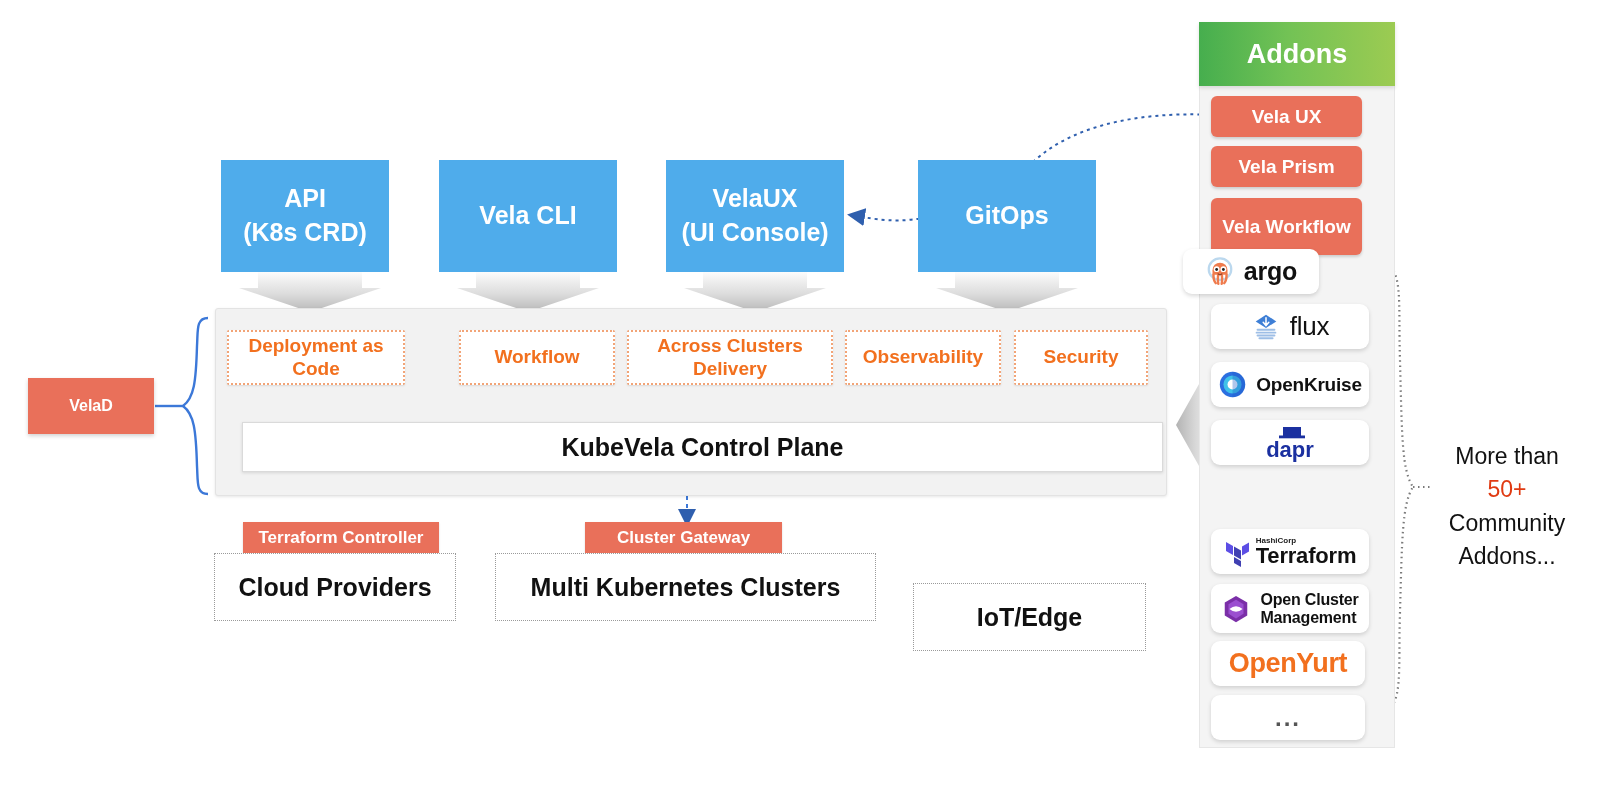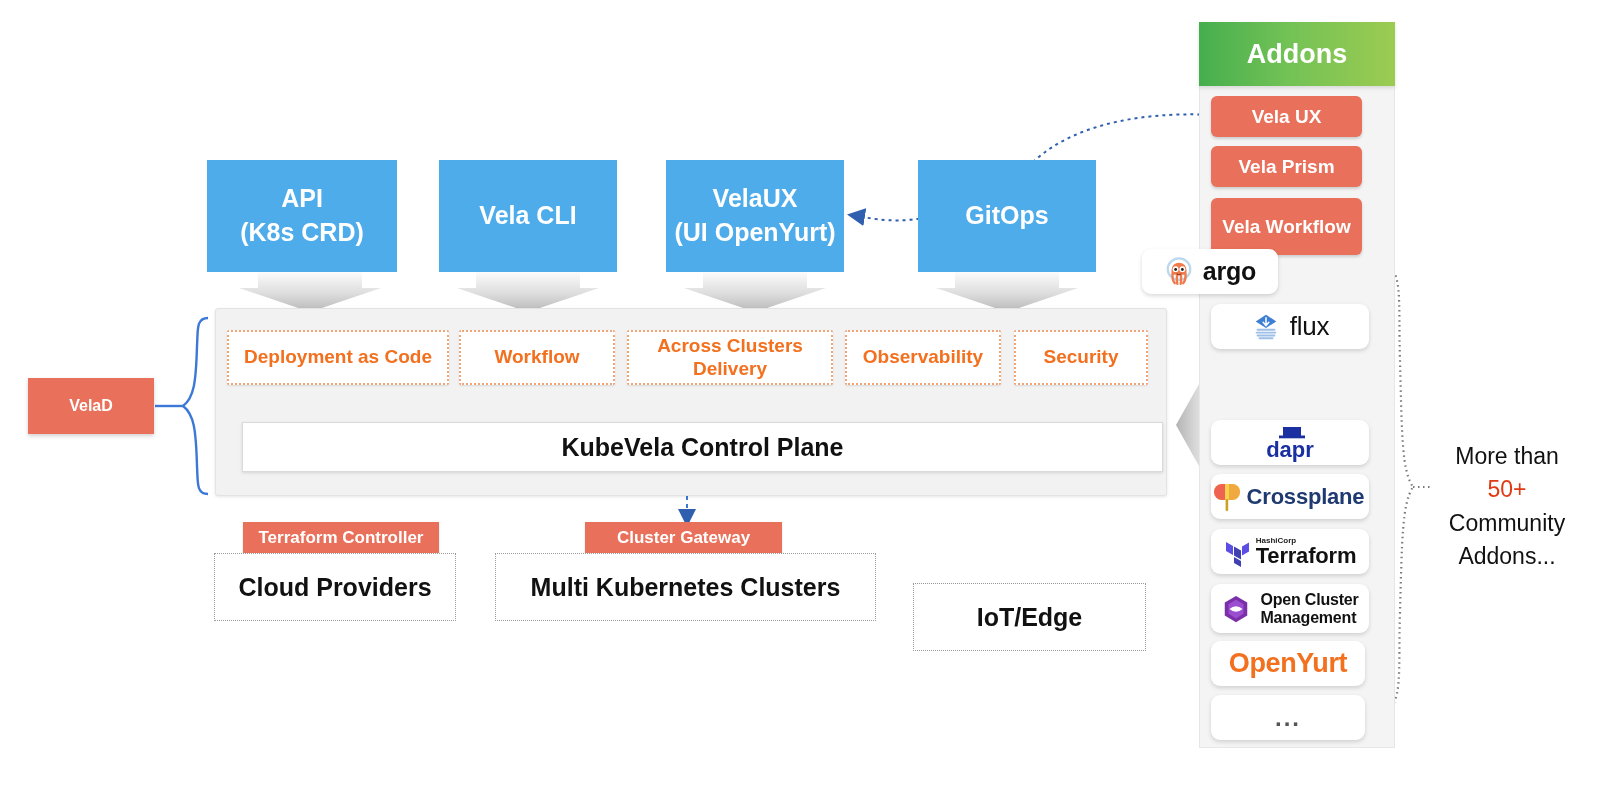--- a/index.html
+++ b/index.html
@@ -103,45 +103,45 @@
 
     <path fill="none" stroke="#2F5FAE" stroke-width="2" stroke-dasharray="3,4" d="M1033,162 C1080,118 1160,112 1215,115"></path>
 
     <path fill="none" stroke="#7A7A7A" stroke-width="2.2" stroke-dasharray="1.5,3.5" d="M1382,262 C1404,268 1398,300 1400,360
              C1402,440 1402,470 1413,487
              C1402,504 1402,540 1400,612
              C1398,672 1404,706 1382,714"></path>
     <line x1="1413" y1="487" x2="1432" y2="487" stroke="#7A7A7A" stroke-width="2.2" stroke-dasharray="1.5,3.5"></line>
   </svg>
 
-  <div class="abs bluebox" style="left:207px;top:160px;width:190px;height:112px;">
+  <div class="abs bluebox" style="left:221px;top:160px;width:168px;height:112px;">
     <span>API</span>
     <span class="l2">(K8s CRD)</span>
   </div>
 
   <div class="abs bluebox" style="left:439px;top:160px;width:178px;height:112px;">
     <span>Vela CLI</span>
   </div>
 
   <div class="abs bluebox" style="left:666px;top:160px;width:178px;height:112px;">
     <span>VelaUX</span>
-    <span class="l2">(UI OpenYurt)</span>
+    <span class="l2">(UI Console)</span>
   </div>
 
   <div class="abs bluebox" style="left:918px;top:160px;width:178px;height:112px;">
     <span>GitOps</span>
   </div>
 
   <div class="abs platform" style="left:215px;top:308px;width:952px;height:188px;"></div>
 
   <div class="abs velad" style="left:28px;top:378px;width:126px;height:56px;">
     <span>VelaD</span>
   </div>
 
-  <div class="abs capcard" style="left:227px;top:330px;width:222px;height:55px;">
+  <div class="abs capcard" style="left:227px;top:330px;width:178px;height:55px;">
     <span>Deployment as Code</span>
   </div>
   <div class="abs capcard" style="left:459px;top:330px;width:156px;height:55px;">
     <span>Workflow</span>
   </div>
   <div class="abs capcard" style="left:627px;top:330px;width:206px;height:55px;flex-direction:column;">
     <span>Across Clusters</span>
     <span>Delivery</span>
   </div>
   <div class="abs capcard" style="left:845px;top:330px;width:156px;height:55px;">
@@ -182,21 +182,21 @@
   <div class="abs addonpill" style="left:1211px;top:96px;width:151px;height:41px;justify-content:center;">
     <span>Vela UX</span>
   </div>
   <div class="abs addonpill" style="left:1211px;top:146px;width:151px;height:41px;">
     <span>Vela Prism</span>
   </div>
   <div class="abs addonpill" style="left:1211px;top:198px;width:151px;height:57px;">
     <span>Vela Workflow</span>
   </div>
 
-  <div class="abs logocard" style="left:1142px;top:249px;width:136px;height:45px;">
+  <div class="abs logocard" style="left:1183px;top:249px;width:136px;height:45px;">
     <svg width="30" height="30" viewBox="0 0 32 32">
       <ellipse cx="16" cy="13" rx="12" ry="11.5" fill="none" stroke="#BBD8EE" stroke-width="2.4"></ellipse>
       <path d="M8,14 a8,8 0 0 1 16,0 v5 h-16 z" fill="#EF7B4D"></path>
       <path d="M9,19 c0,5 1.5,8 2.5,9 M14,19 c-.4,5 -.2,8 .2,9.5
                M18,19 c.4,5 .2,8 -.2,9.5 M23,19 c0,5 -1.5,8 -2.5,9" stroke="#EF7B4D" stroke-width="2.6" fill="none" stroke-linecap="round"></path>
       <circle cx="12.4" cy="13" r="3.1" fill="#fff"></circle>
         <circle cx="19.6" cy="13" r="3.1" fill="#fff"></circle>
       <circle cx="12.4" cy="13.3" r="1.5" fill="#222"></circle>
         <circle cx="19.6" cy="13.3" r="1.5" fill="#222"></circle>
       <path d="M14,18 q2,2 4,0" stroke="#8A3B22" stroke-width="1.3" fill="none" stroke-linecap="round"></path>
@@ -206,38 +206,38 @@
 
   <div class="abs logocard" style="left:1211px;top:304px;width:158px;height:45px;">
     <svg width="30" height="30" viewBox="0 0 32 32">
       <path d="M16,3 L27,10 L16,17 L5,10 Z" fill="#3E7FD6"></path>
       <path d="M16,6 L16,14 M13,11 L16,14.4 L19,11" stroke="#fff" stroke-width="1.6" fill="none" stroke-linecap="round"></path>
       <path d="M7,19 L25,19 M6,22 L26,22 M7,25 L25,25 M9,28 L23,28" stroke="#9DBEE6" stroke-width="2.1" stroke-linecap="round"></path>
     </svg>
     <span class="logotext" style="font-size:26px;font-weight:400;">flux</span>
   </div>
 
+  <div class="abs logocard" style="left:1211px;top:362px;width:158px;height:45px;">
+    <svg width="29" height="29" viewBox="0 0 32 32">
+      <circle cx="16" cy="16" r="14" fill="#2B6FE0"></circle>
+      <circle cx="16" cy="16" r="10" fill="#3FC2E8"></circle>
+      <circle cx="16" cy="16" r="5.5" fill="#fff"></circle>
+      <path d="M16,2 a14,14 0 0 1 0,28" fill="#1F5BC6" opacity=".35"></path>
+    </svg>
+    <span class="logotext" style="font-size:19px;">OpenKruise</span>
+  </div>
 
   <div class="abs logocard" style="left:1211px;top:420px;width:158px;height:45px;">
     <svg width="74" height="34" viewBox="0 0 74 34">
       <rect x="30" y="1" width="18" height="9" fill="#1B30A0"></rect>
       <rect x="26" y="9.5" width="26" height="2.8" fill="#1B30A0"></rect>
       <text x="37" y="31" text-anchor="middle" font-family="'Liberation Sans',sans-serif" font-size="22" font-weight="bold" fill="#1B30A0">dapr</text>
     </svg>
   </div>
 
-  <div class="abs logocard" style="left:1211px;top:474px;width:158px;height:45px;">
-    <svg width="22" height="32" viewBox="0 0 22 32">
-      <path d="M6,3 h10 a5,5 0 0 1 0,16 h-10 a5,5 0 0 1 0,-16 z" fill="#F9D14B"></path>
-      <path d="M6,3 a5,5 0 0 0 0,16 h3 v-16 z" fill="#EE6352"></path>
-      <path d="M13,3 h3 a5,5 0 0 1 0,16 h-3 z" fill="#F0A93E"></path>
-      <rect x="9.6" y="18" width="2.6" height="12" rx="1.2" fill="#C9A227"></rect>
-    </svg>
-    <span class="logotext" style="font-size:22px;font-weight:bold;color:#1F3A70;">Crossplane</span>
-  </div>
 
   <div class="abs logocard" style="left:1211px;top:529px;width:158px;height:45px;gap:6px;">
     <svg width="26" height="30" viewBox="0 0 26 30">
       <path d="M2,5 L9,9 L9,18 L2,14 Z" fill="#5C4EE5"></path>
       <path d="M10,9.6 L17,13.6 L17,22.6 L10,18.6 Z" fill="#4040B2"></path>
       <path d="M18,9.6 L25,5.6 L25,14.6 L18,18.6 Z" fill="#5C4EE5"></path>
       <path d="M10,20 L17,24 L17,30 L10,26 Z" fill="#4040B2"></path>
     </svg>
     <span style="display:flex;flex-direction:column;align-items:flex-start;line-height:1;">
       <span style="font-size:8px;font-weight:bold;color:#222;">HashiCorp</span>

